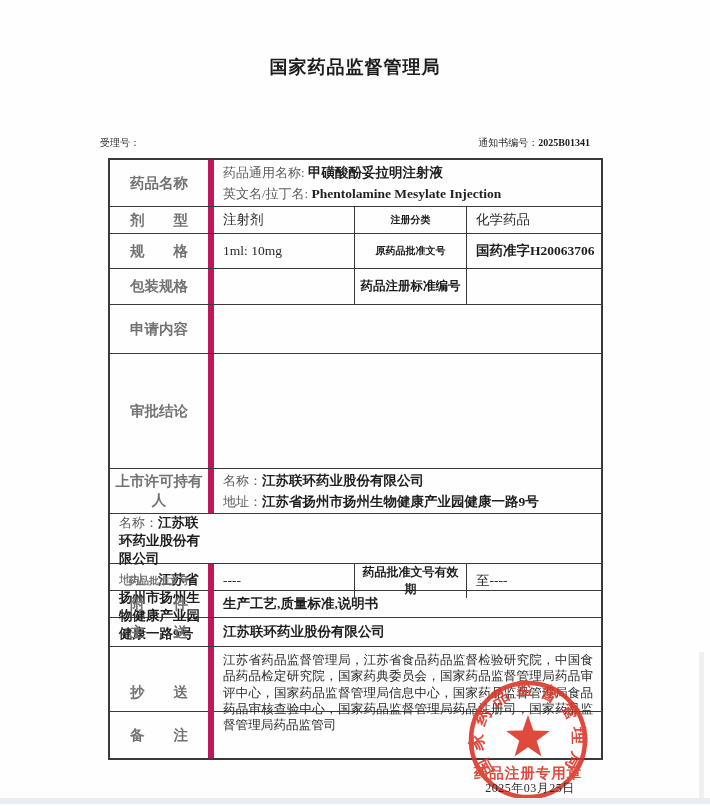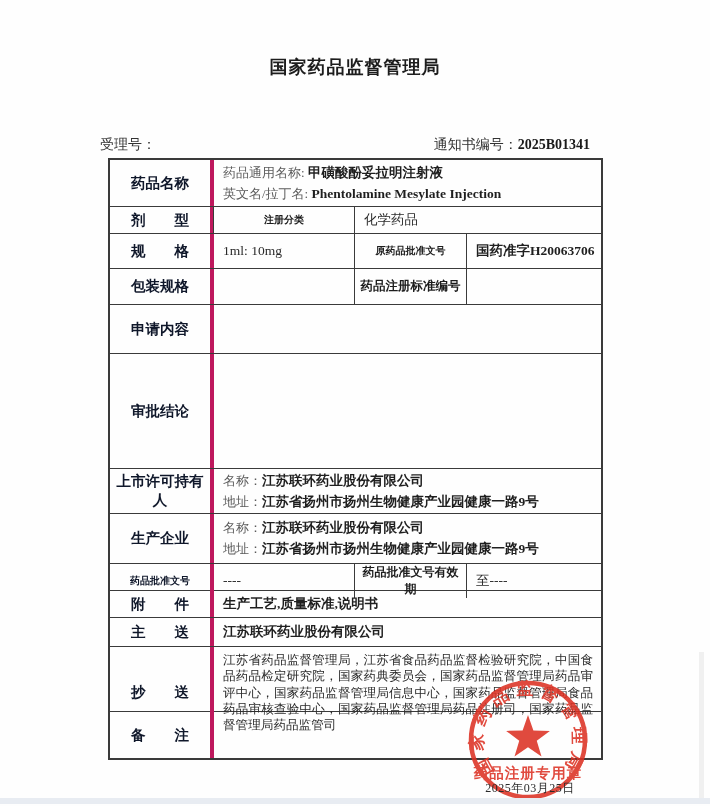--- a/index.html
+++ b/index.html
@@ -33,21 +33,21 @@
     font-weight: 500;
     letter-spacing: 3px;
     color: #1a1a1a;
   }
 
   .meta-row {
     position: absolute;
     top: 136px; left: 100px; width: 490px;
     display: flex;
     justify-content: space-between;
-    font-size: 14px;
+    font-size: 10px;
     color: #333;
   }
   .meta-right .num { font-weight: 700; color: #1a1a1a; }
 
   .doc-table {
     position: absolute;
     top: 158px; left: 108px; width: 495px;
     border: 2px solid #3a3a3a;
     background: transparent;
   }
@@ -57,22 +57,22 @@
   }
   .t-row:last-child { border-bottom: none; }
   .cols-2 { grid-template-columns: 104px 1fr; }
   .cols-4 { grid-template-columns: 104px 141px 112px 1fr; }
 
   .cell { display: flex; align-items: center; min-width: 0; }
   .cell-label {
     justify-content: center;
     font-weight: 700;
     font-size: 14.5px;
-    color: #0f172a;
-    border-right: 4px solid #be185d;
+    color: #737373;
+    border-right: 6px solid #be185d;
     text-align: center;
     padding: 0 2px;
   }
   .cell-label2 {
     justify-content: center;
     font-weight: 700;
     color: #1c1c1c;
     border-right: 1px solid #3a3a3a;
     border-left: 1px solid #3a3a3a;
     margin-left: -1px;
@@ -162,20 +162,21 @@
     <div class="t-row cols-2 h-name">
       <div class="cell cell-label">药品名称</div>
       <div class="cell cell-value cell-stack">
         <div><span class="sub-label">药品通用名称: </span><span class="sub-value">甲磺酸酚妥拉明注射液</span></div>
         <div><span class="sub-label">英文名/拉丁名: </span><span class="sub-value">Phentolamine Mesylate Injection</span></div>
       </div>
     </div>
 
     <div class="t-row cols-4 h-dosage">
       <div class="cell cell-label">剂　　型</div>
+      <div class="cell cell-value">注射剂</div>
       <div class="cell cell-label2 fs13">注册分类</div>
       <div class="cell cell-value">化学药品</div>
     </div>
 
     <div class="t-row cols-4 h-spec">
       <div class="cell cell-label">规　　格</div>
       <div class="cell cell-value">1ml: 10mg</div>
       <div class="cell cell-label2 fs13">原药品批准文号</div>
       <div class="cell cell-value bold-val">国药准字H20063706</div>
     </div>
@@ -199,21 +200,20 @@
 
     <div class="t-row cols-2 h-holder">
       <div class="cell cell-label">上市许可持有人</div>
       <div class="cell cell-value cell-stack">
         <div><span class="sub-label">名称：</span><span class="sub-value">江苏联环药业股份有限公司</span></div>
         <div><span class="sub-label">地址：</span><span class="sub-value">江苏省扬州市扬州生物健康产业园健康一路9号</span></div>
       </div>
     </div>
 
     <div class="t-row cols-2 h-manu">
-      <div class="cell cell-label">生产企业</div>
       <div class="cell cell-value cell-stack">
         <div><span class="sub-label">名称：</span><span class="sub-value">江苏联环药业股份有限公司</span></div>
         <div><span class="sub-label">地址：</span><span class="sub-value">江苏省扬州市扬州生物健康产业园健康一路9号</span></div>
       </div>
     </div>
 
     <div class="t-row cols-4 h-appno">
       <div class="cell cell-label fs13">药品批准文号</div>
       <div class="cell cell-value">----</div>
       <div class="cell cell-label2 fs12">药品批准文号有效期</div>

